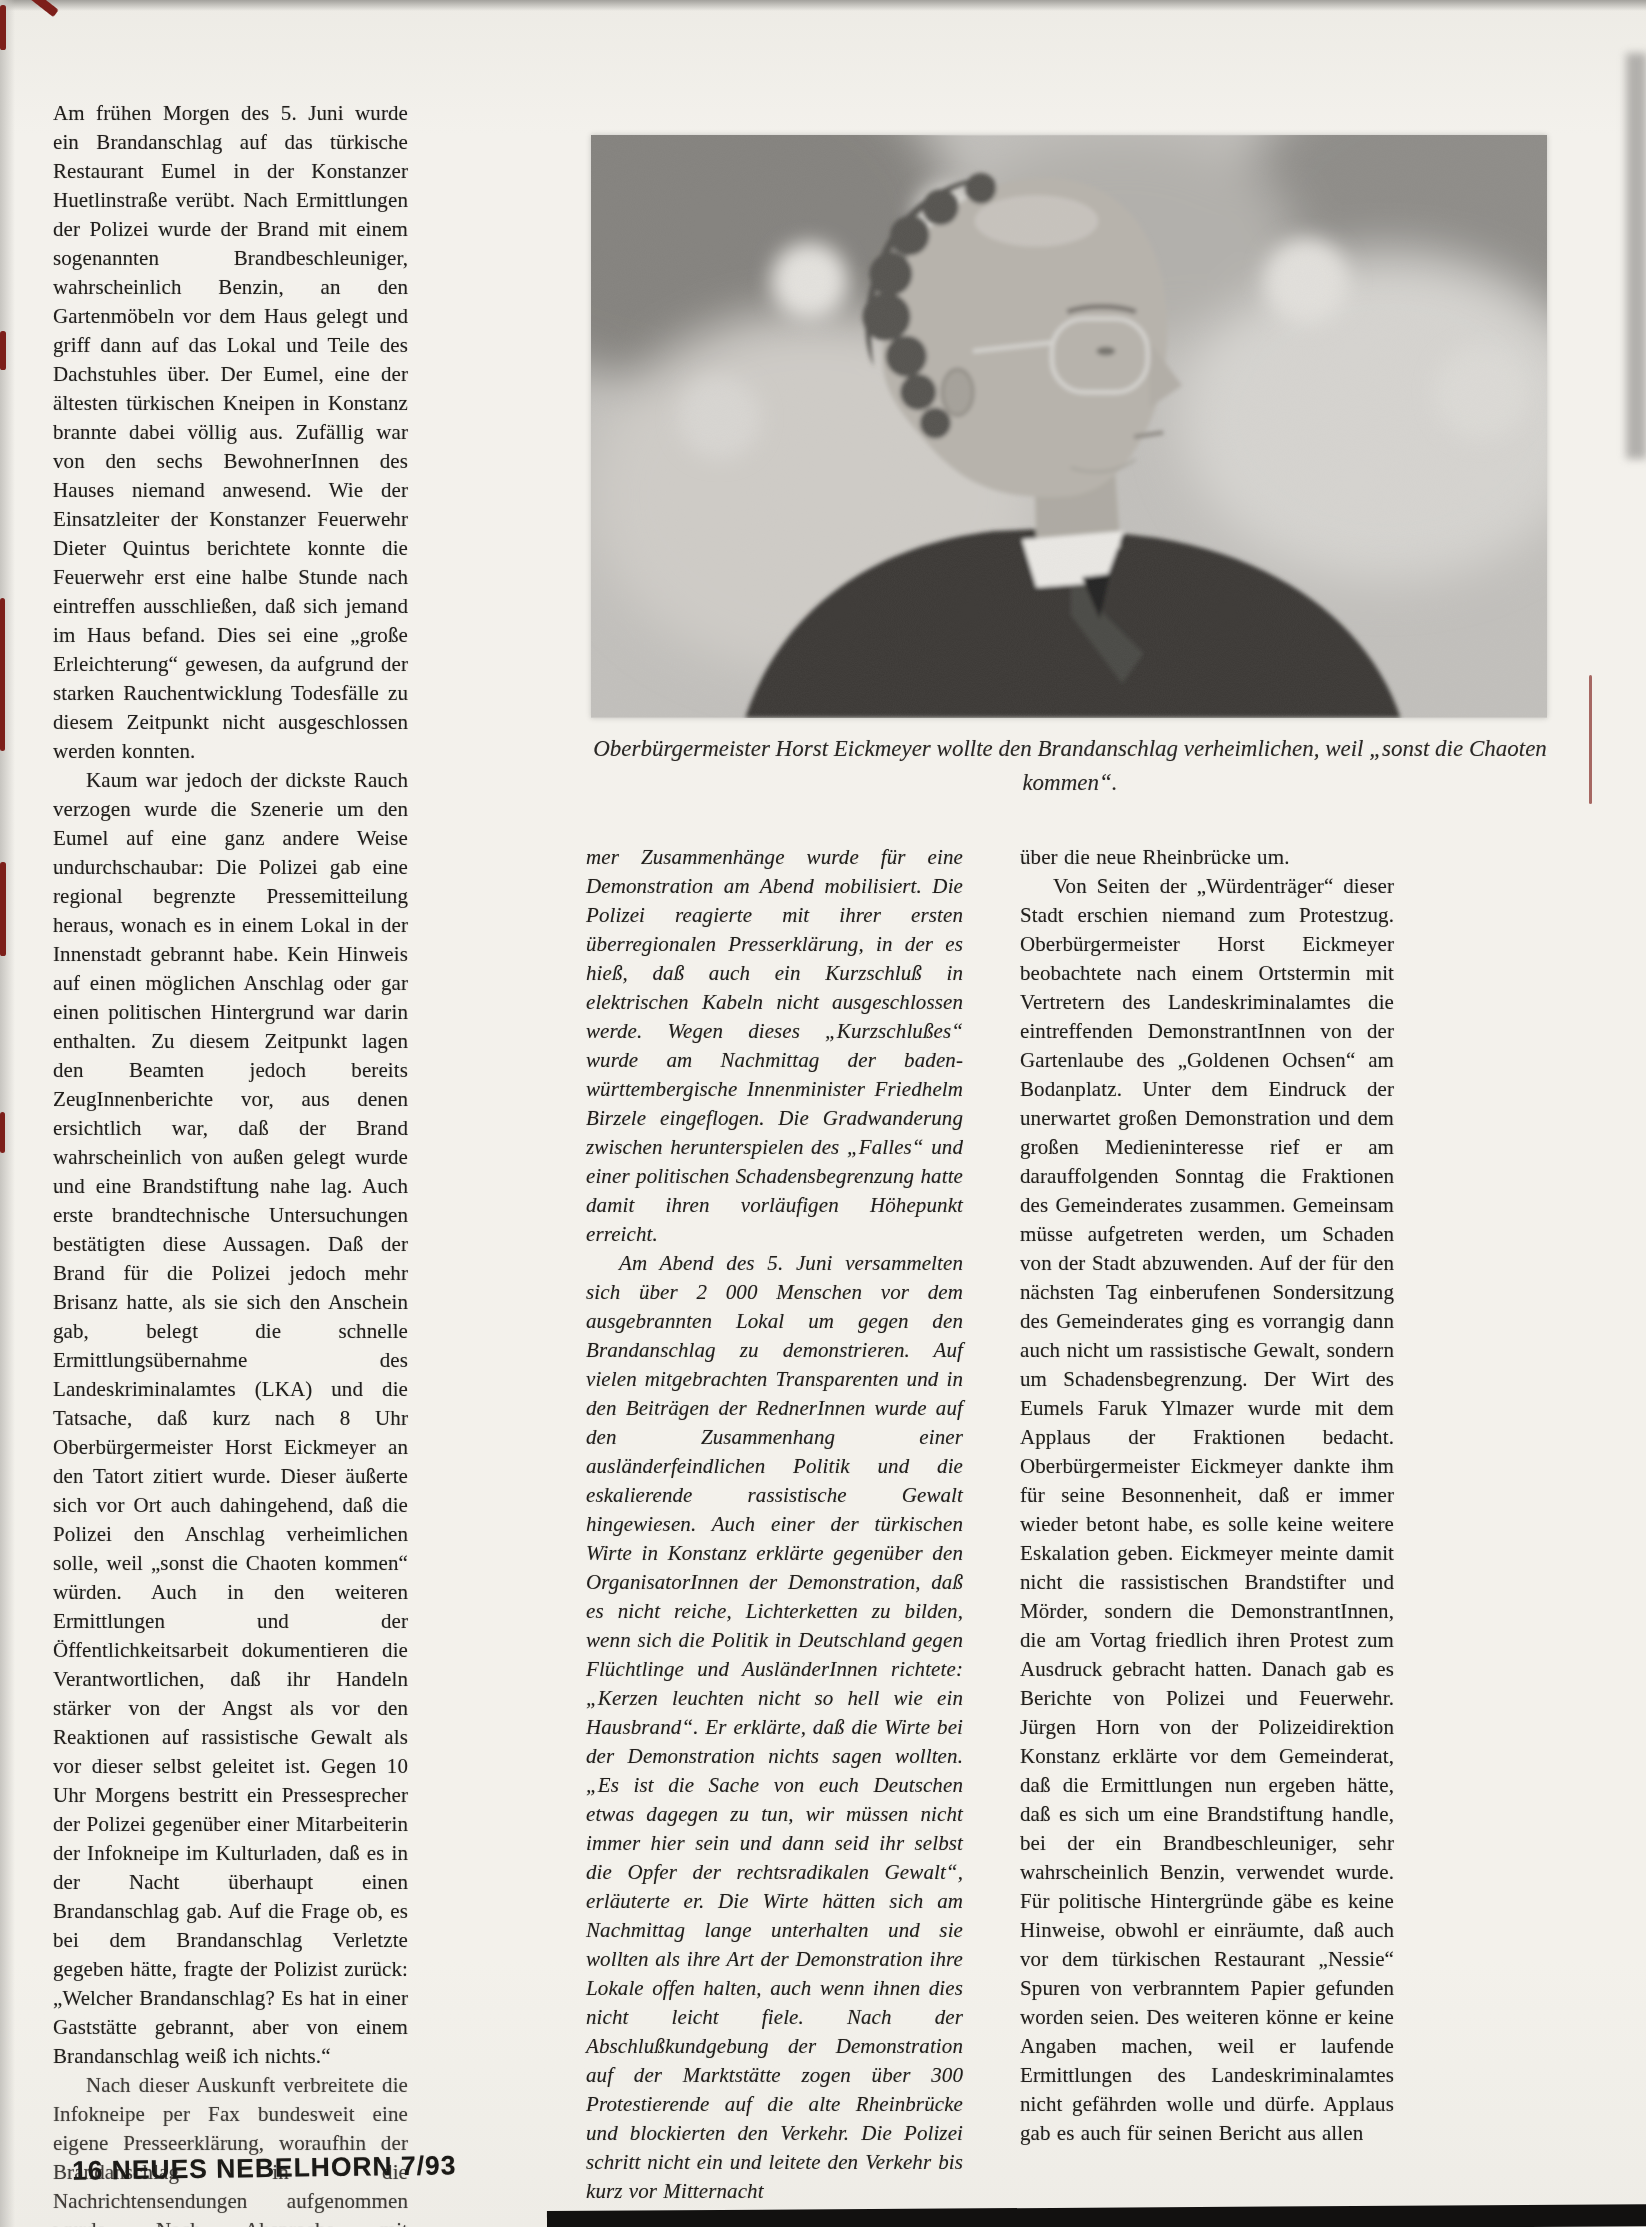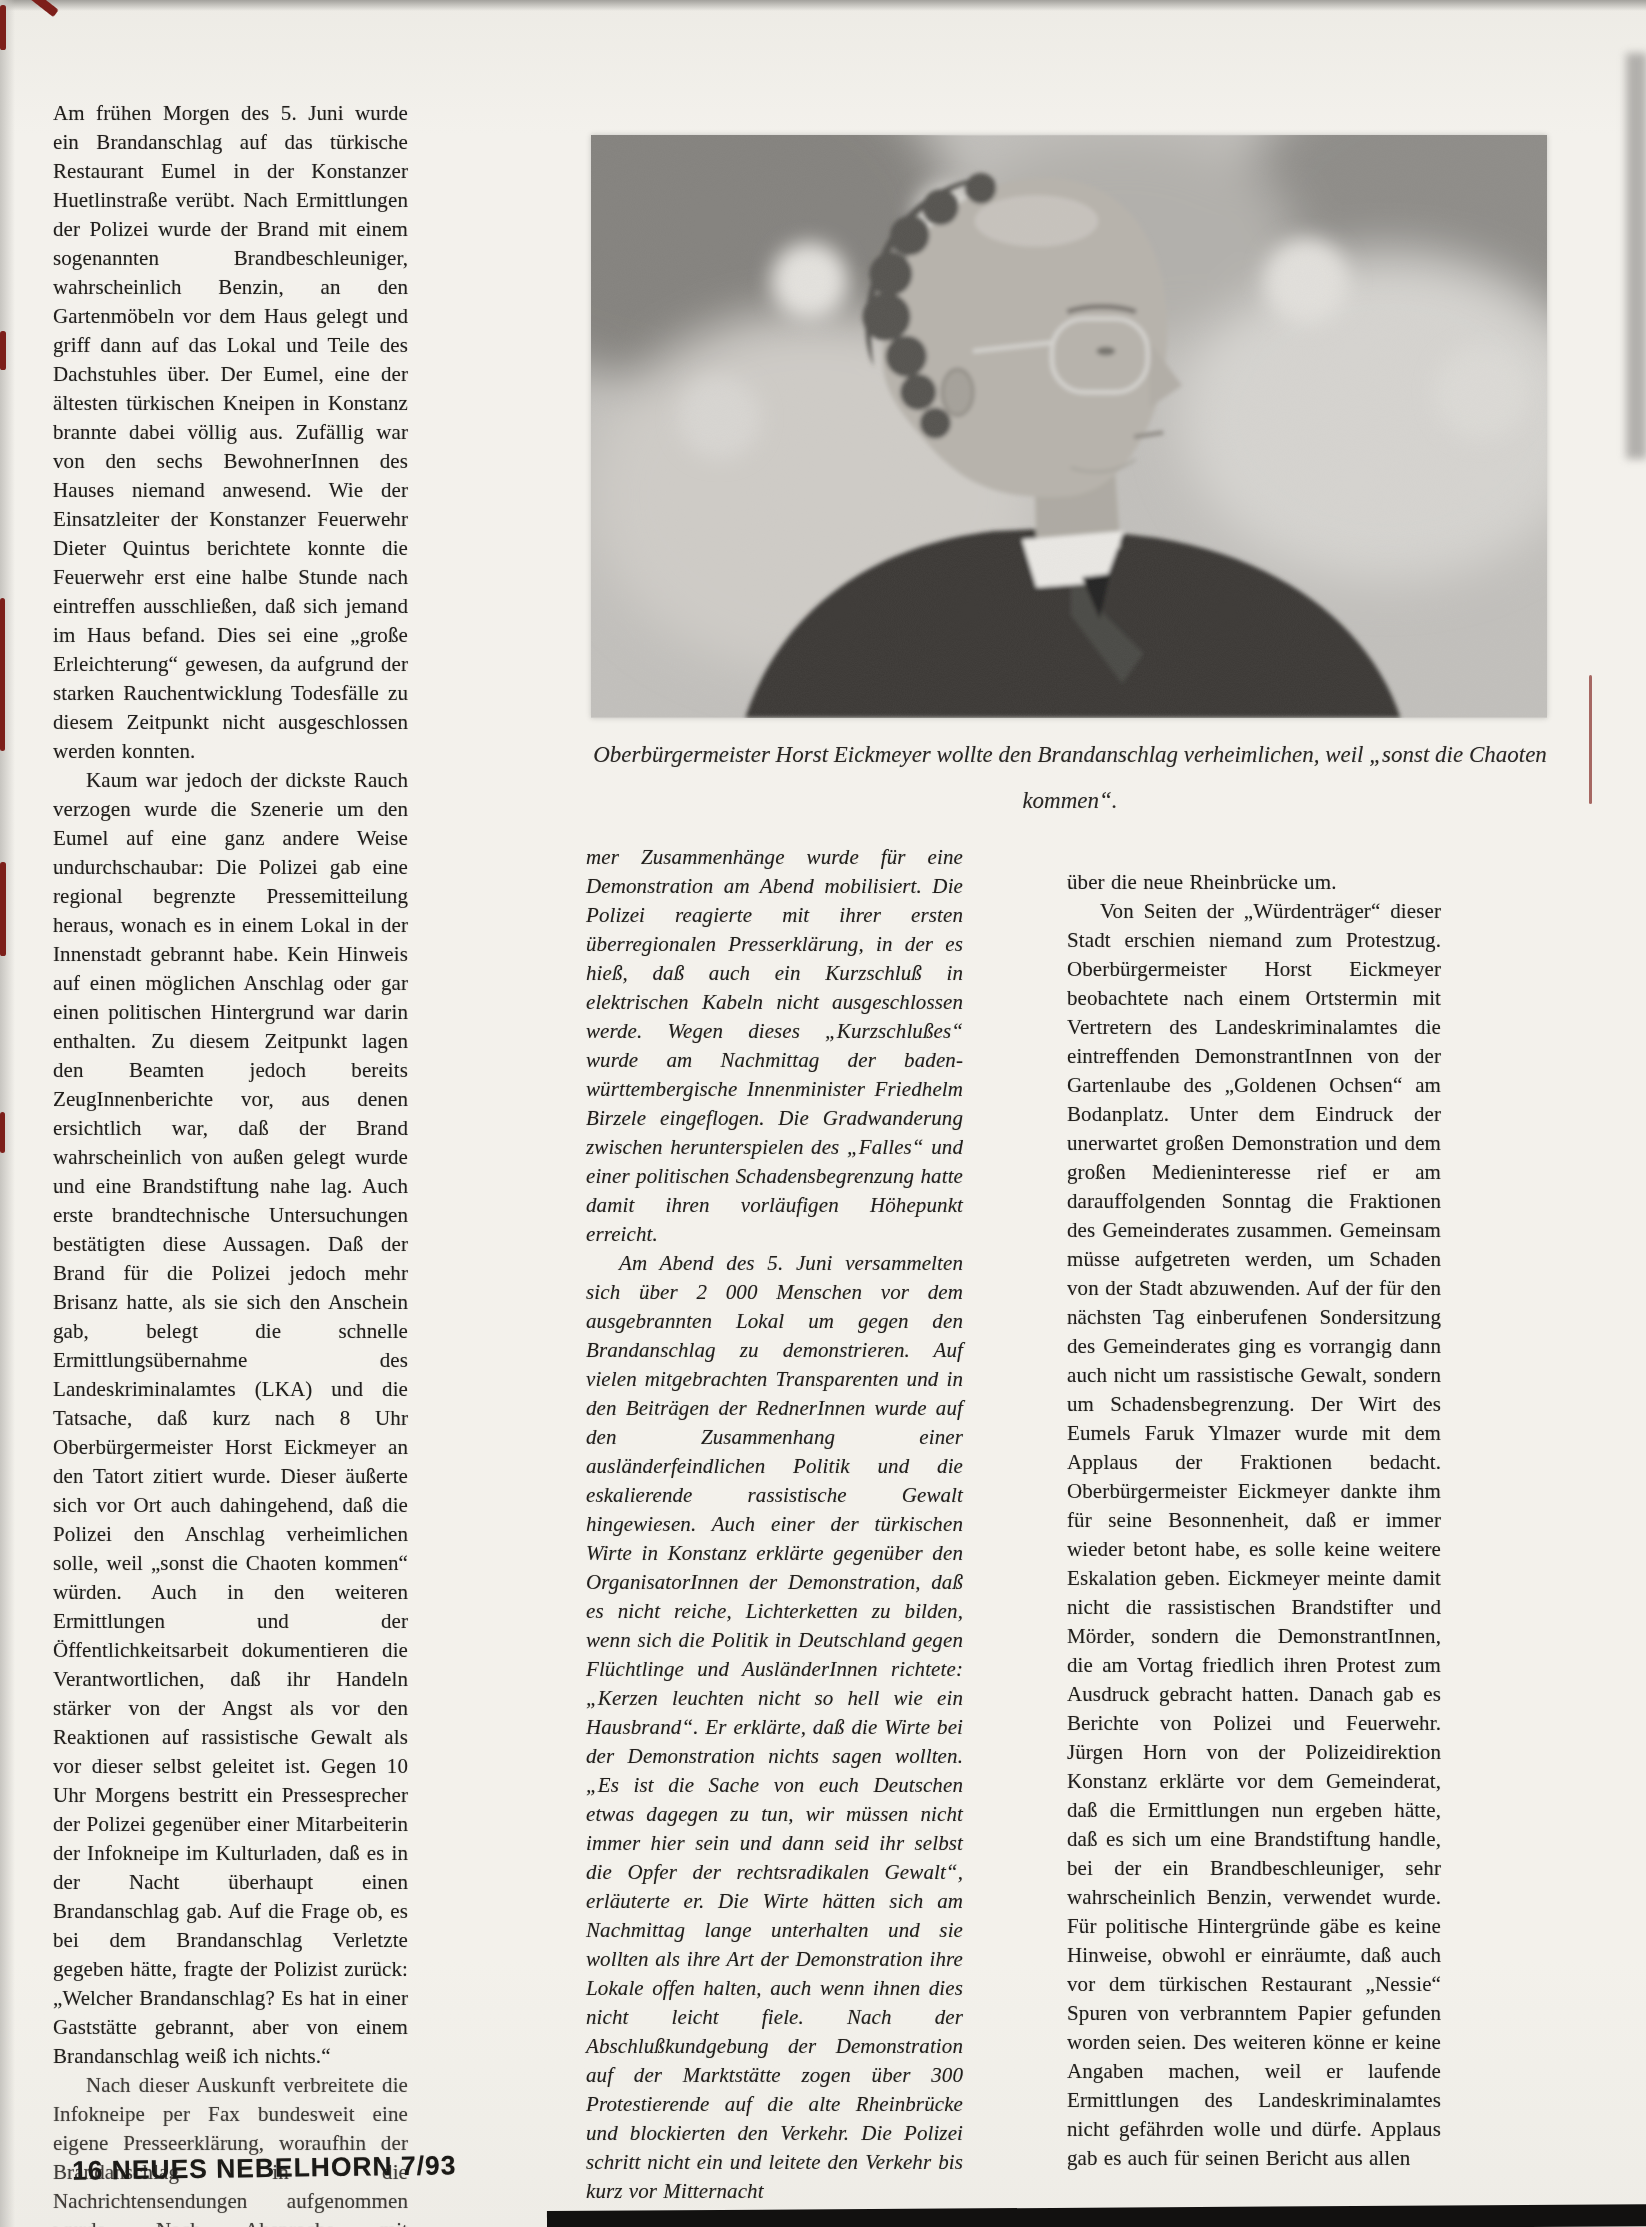--- a/index.html
+++ b/index.html
@@ -28,26 +28,26 @@
   .rm7{left:1589px;top:675px;width:3.4px;height:129px;opacity:.65;}
 
   
   .col{position:absolute;text-align:justify;color:#211f1c;font-size:21px;line-height:29px;
        word-spacing:0.9px;letter-spacing:0.1px;text-shadow:0 0 0.9px rgba(35,32,28,.35);z-index:2;}
   .col p{margin:0;}
   .col p.indent{text-indent:33px;}
   #col1{left:53px;top:99px;width:355px;}
   #col1 .fade{color:#403d39;text-shadow:0 0 1.1px rgba(64,60,55,.45);}
   #col2{left:586px;top:843px;width:377px;font-style:italic;}
-  #col3{left:1067px;top:843px;width:374px;margin-top:25px;}
+  #col3{left:1020px;top:843px;width:374px;}
 
   #photo{position:absolute;left:591px;top:135px;width:956px;height:583px;z-index:2;
          box-shadow:0 0 5.1px rgba(60,58,55,.25);}
   #caption{position:absolute;left:577px;top:732px;width:986px;text-align:center;
-           font-style:italic;font-size:23px;line-height:46px;color:#2a2825;z-index:2;
+           font-style:italic;font-size:23px;line-height:34px;color:#2a2825;z-index:2;
            text-shadow:0 0 0.9px rgba(40,38,35,.3);}
 
   #footer{position:absolute;left:72px;top:2153px;font-family:"Liberation Sans", sans-serif;
           font-weight:bold;font-size:26.6px;letter-spacing:0.9px;color:#1b1a17;
           transform:rotate(-0.8deg);z-index:2;text-shadow:0 0 0.9px rgba(30,28,25,.4);}
 </style>
 </head>
 <body>
 
 <div id="page">

